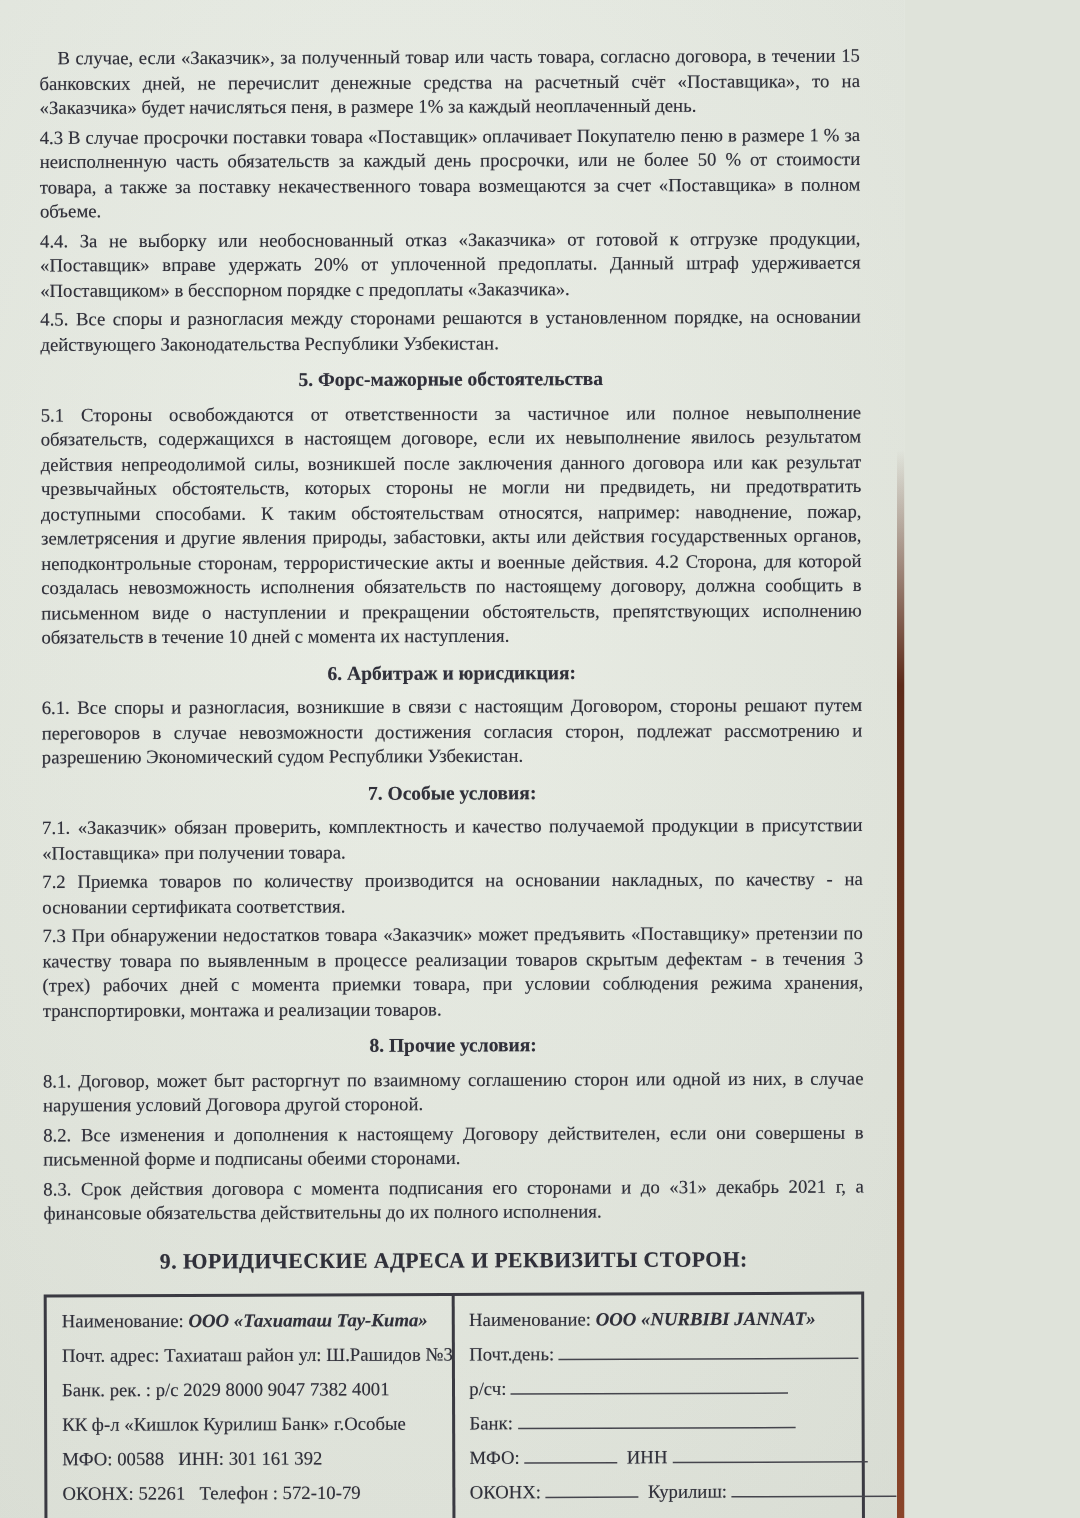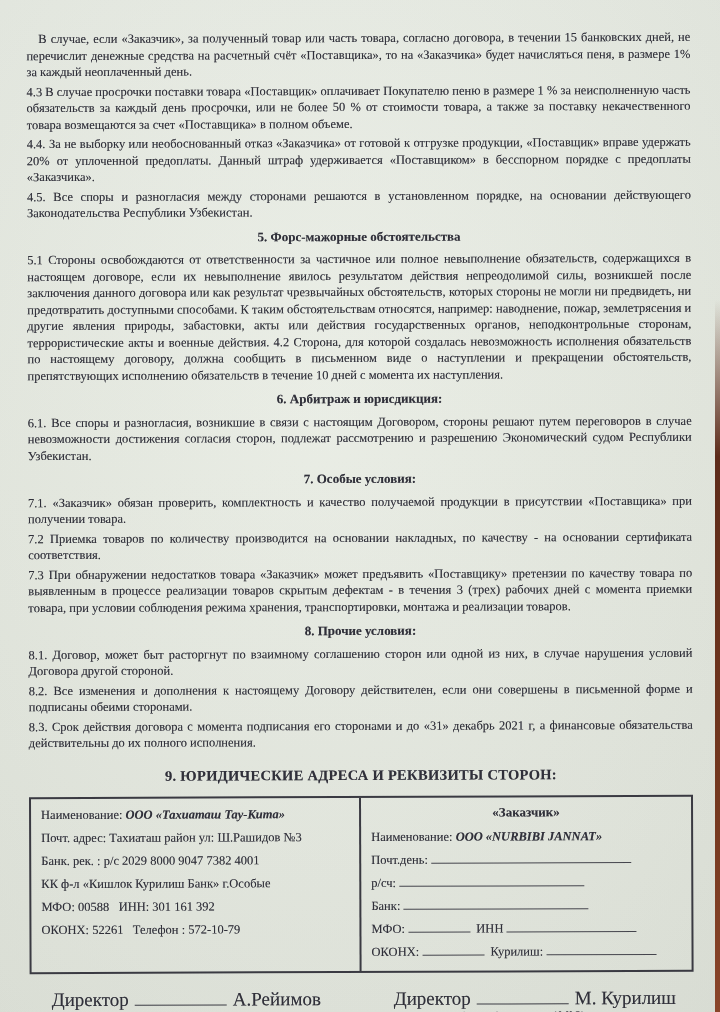--- a/index.html
+++ b/index.html
@@ -2,21 +2,21 @@
 <html><head>
 <meta charset="utf-8">
 <style>
   html,body{margin:0;padding:0;}
   body{
     width:720px;height:1012px;overflow:hidden;
     background:#dfe3da;
     font-family:"Liberation Serif","DejaVu Serif",serif;
   }
   .sheet{
-    position:relative;width:720px;height:1012px;overflow:hidden;
+    position:relative;width:603px;height:1012px;overflow:hidden;
     background:linear-gradient(175deg,#eaeee6 0%,#e7ebe2 45%,#e3e7de 100%);
   }
   .sheet::after{ 
     content:"";position:absolute;inset:0;pointer-events:none;
     background:radial-gradient(ellipse at 45% 40%, rgba(255,255,255,0.10) 0%, rgba(120,125,115,0.10) 100%);
   }
   .table-edge{
     position:absolute;right:0;top:300px;bottom:0;width:5px;z-index:3;
     background:linear-gradient(180deg, rgba(93,43,26,0) 0%, #5d2b1a 22%, #74381f 70%, #8a452a 100%);
   }
@@ -113,21 +113,20 @@
         <p class="req-row">
           <span>МФО: 00588</span>&nbsp;&nbsp;
           <span>ИНН: 301 161 392</span>
         </p>
         <p class="req-row">
           <span>ОКОНХ: 52261</span>&nbsp;&nbsp;
           <span>Телефон :  572-10-79</span>
         </p>
       </div>
       <div class="req-col">
-        <div class="req-title">«Заказчик»</div>
         <p class="req-row">
           <span>Наименование:</span>
           <span class="bi">ООО «NURBIBI JANNAT»</span>
         </p>
         <p class="req-row">
           <span>Почт.день:</span>
           <span class="blank w-long" style="width:200px"></span>
         </p>
         <p class="req-row">
           <span>р/сч:</span>

